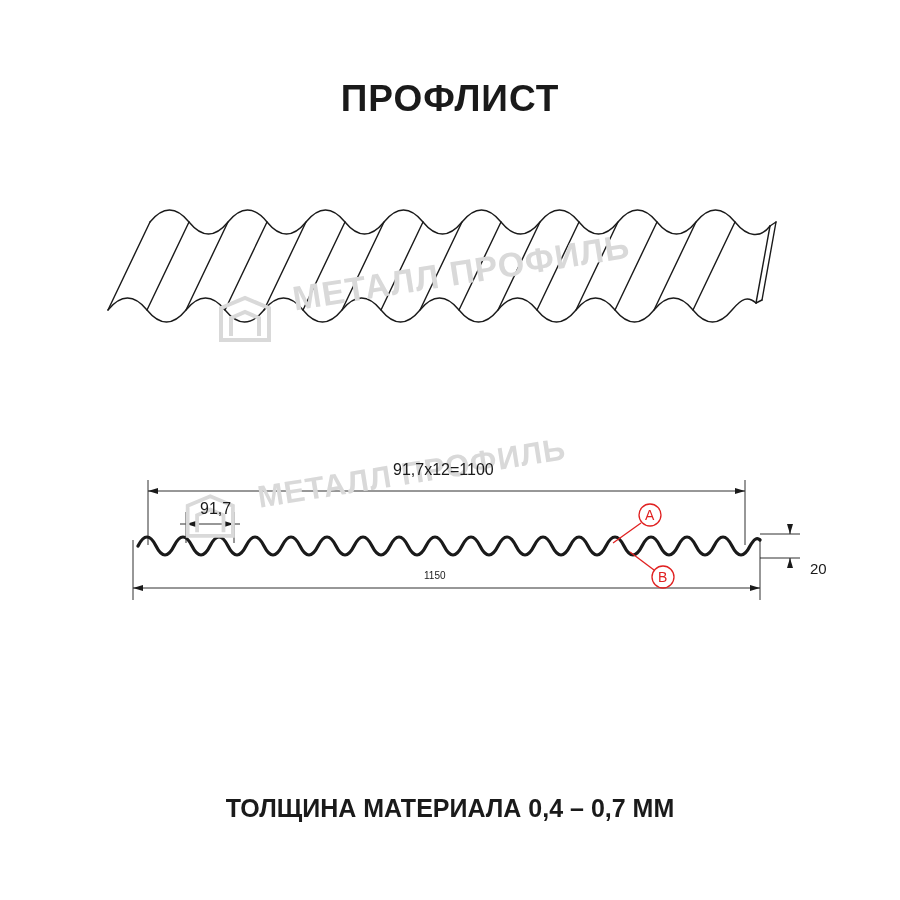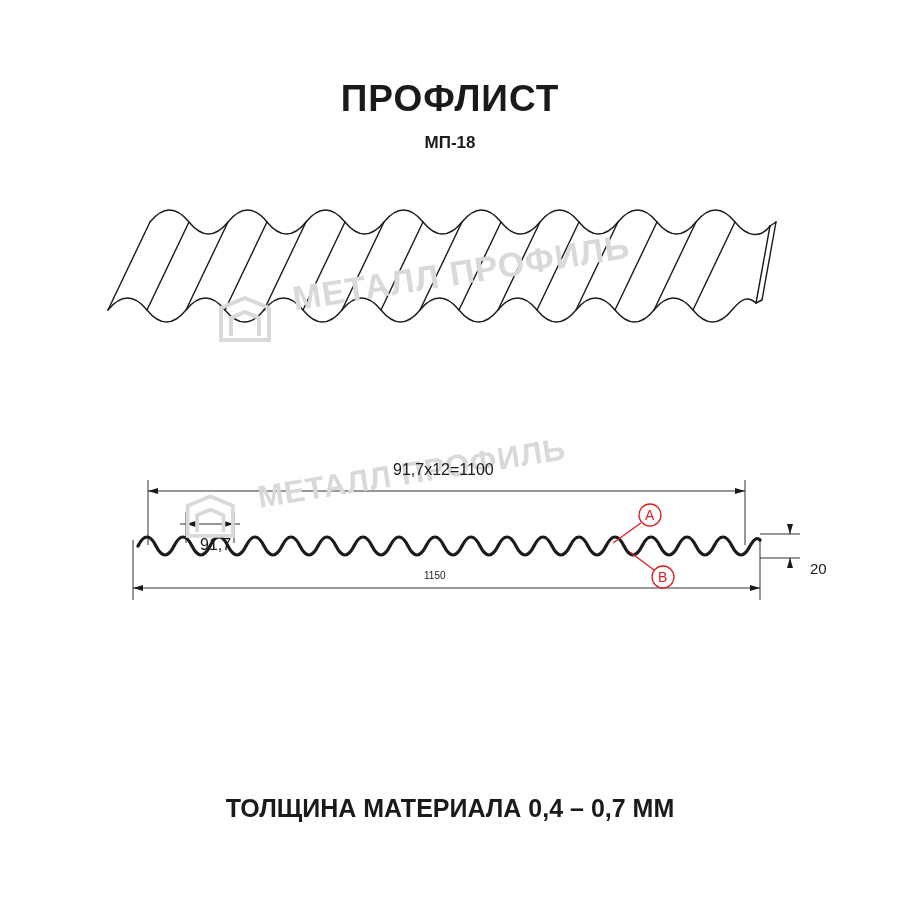--- a/index.html
+++ b/index.html
@@ -96,21 +96,20 @@
     color: #e02020;
     font-weight: normal;
   }
 </style>
 </head>
 <body>
 
 <div class="page">
 
   <div class="title">ПРОФЛИСТ</div>
-  <div class="subtitle">МП-18</div>
 
   <svg class="svg-layer" width="900" height="900" viewBox="0 0 900 900">
     <g fill="none" stroke="#1a1a1a" stroke-width="1.4" stroke-linejoin="round" stroke-linecap="round">
 
       <path d="M150,222
                C163,206 176,206 189,222
                C202,238 215,238 228,222
                C241,206 254,206 267,222
                C280,238 293,238 306,222
                C319,206 332,206 345,222
@@ -252,21 +251,21 @@
   <svg class="wm-logo" style="left:215px; top:292px;" width="70" height="60" viewBox="0 0 70 60">
     <path d="M6,48 L6,16 L30,6 L54,16 L54,48 Z" fill="none" stroke="#d9d9d9" stroke-width="4"></path>
     <path d="M16,44 L16,26 L30,20 L44,26 L44,44" fill="none" stroke="#d9d9d9" stroke-width="4"></path>
   </svg>
   <svg class="wm-logo" style="left:182px; top:490px;" width="66" height="58" viewBox="0 0 70 60">
     <path d="M6,48 L6,16 L30,6 L54,16 L54,48 Z" fill="none" stroke="#d9d9d9" stroke-width="4"></path>
     <path d="M16,44 L16,26 L30,20 L44,26 L44,44" fill="none" stroke="#d9d9d9" stroke-width="4"></path>
   </svg>
 
   <div class="dim-label" style="left:393px; top:461px;">91,7x12=1100</div>
-  <div class="dim-label" style="left:200px; top:500px;margin-top:36px;">91,7</div>
+  <div class="dim-label" style="left:200px; top:500px;">91,7</div>
   <div class="dim-label" style="left:424px; top:570px; font-size:10px;">1150</div>
   <div class="dim-label" style="left:810px; top:560px; font-size:15px;">20</div>
 
   <div class="callout-letter" style="left:645px; top:507px;">A</div>
   <div class="callout-letter" style="left:658px; top:569px;">B</div>
 
   <div class="footer-note">ТОЛЩИНА МАТЕРИАЛА 0,4 – 0,7 ММ</div>
 </div>
 
 </body></html>

